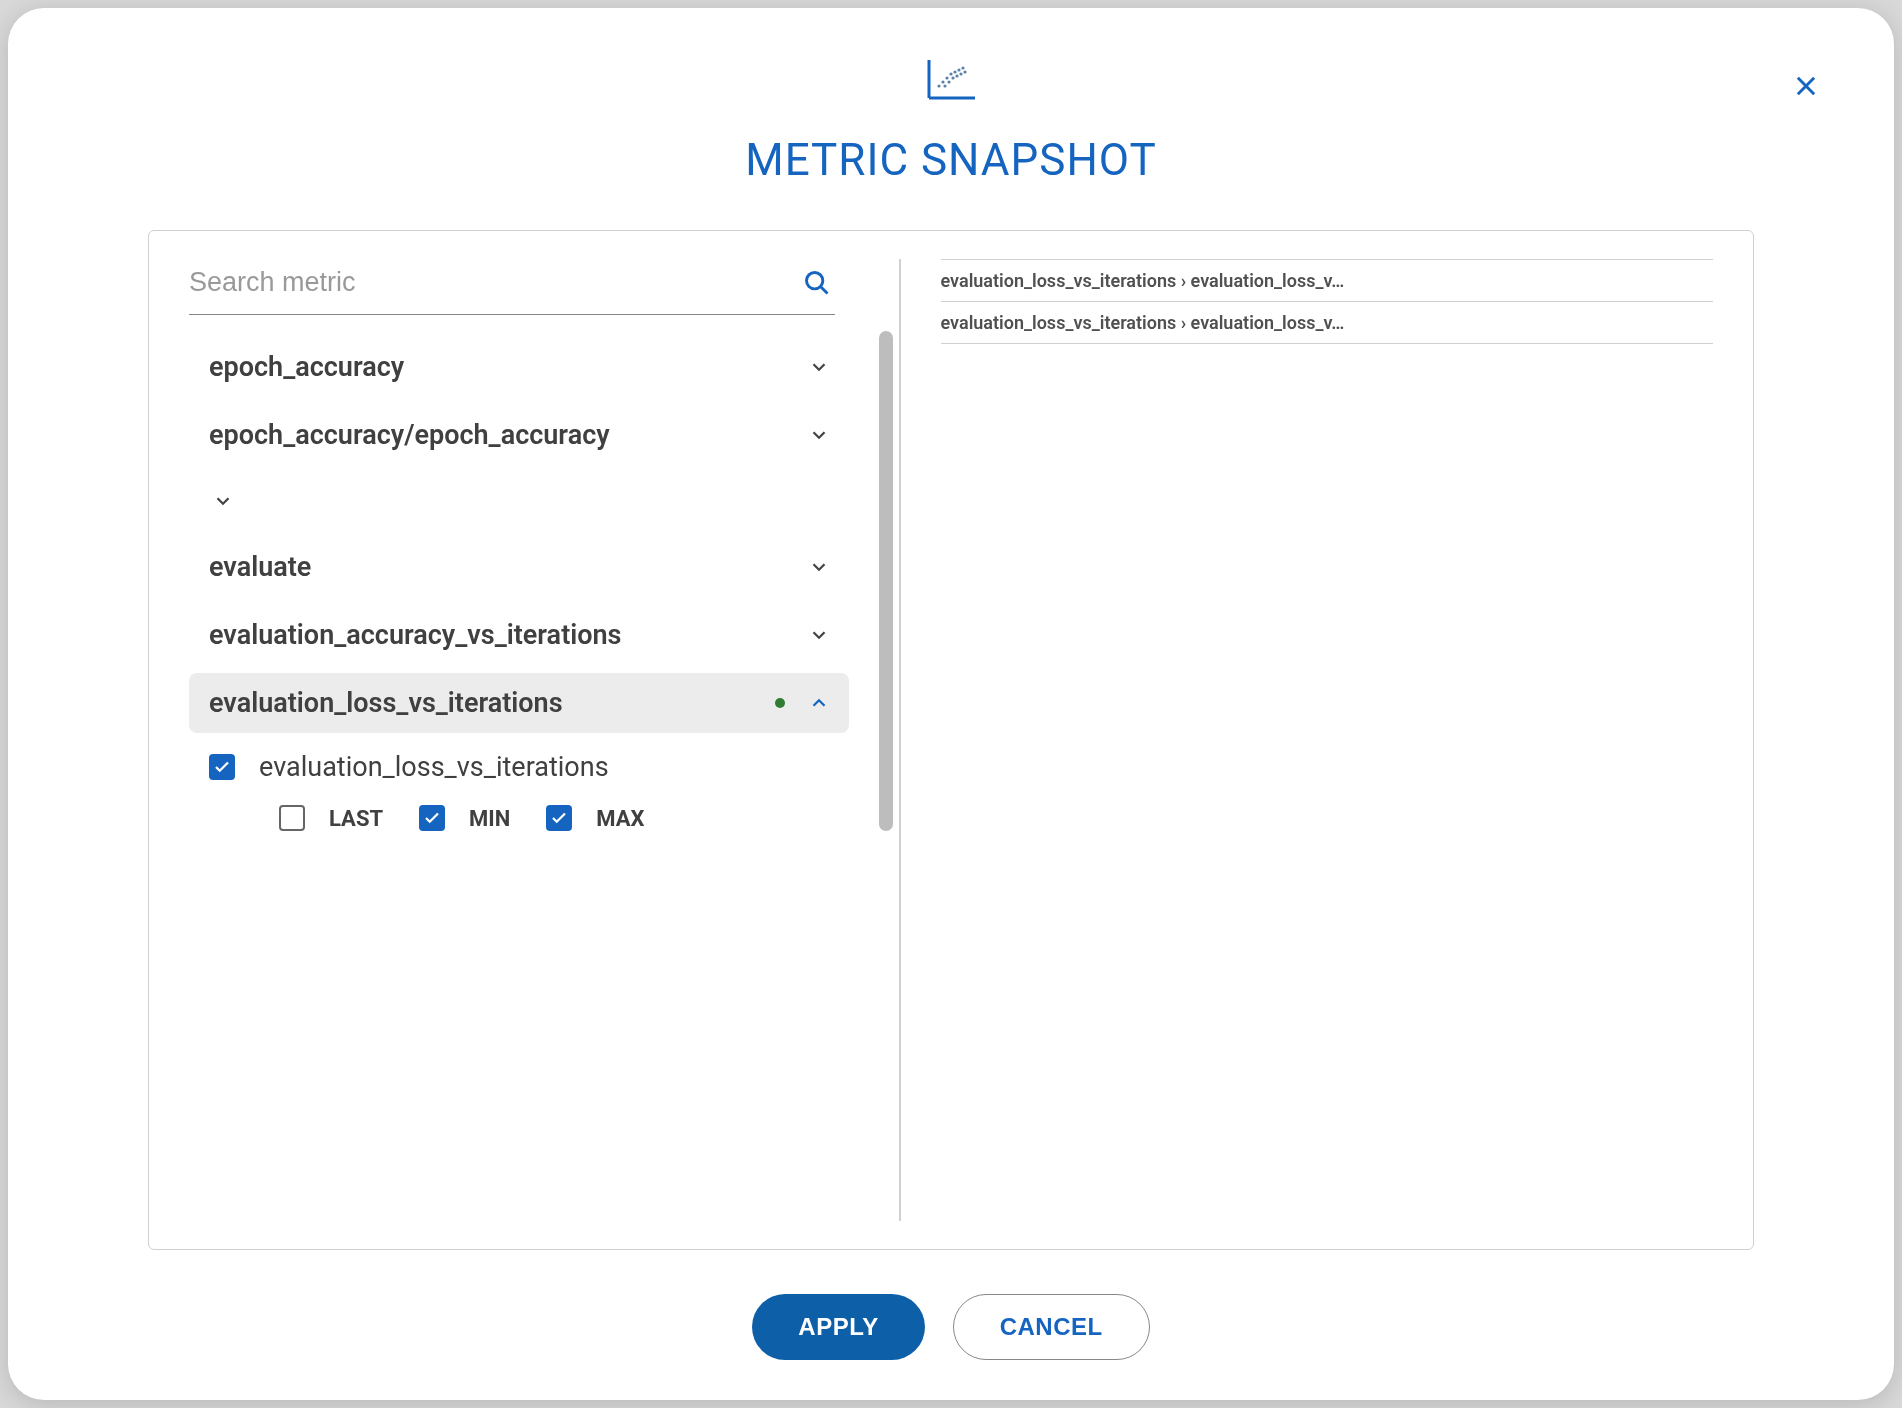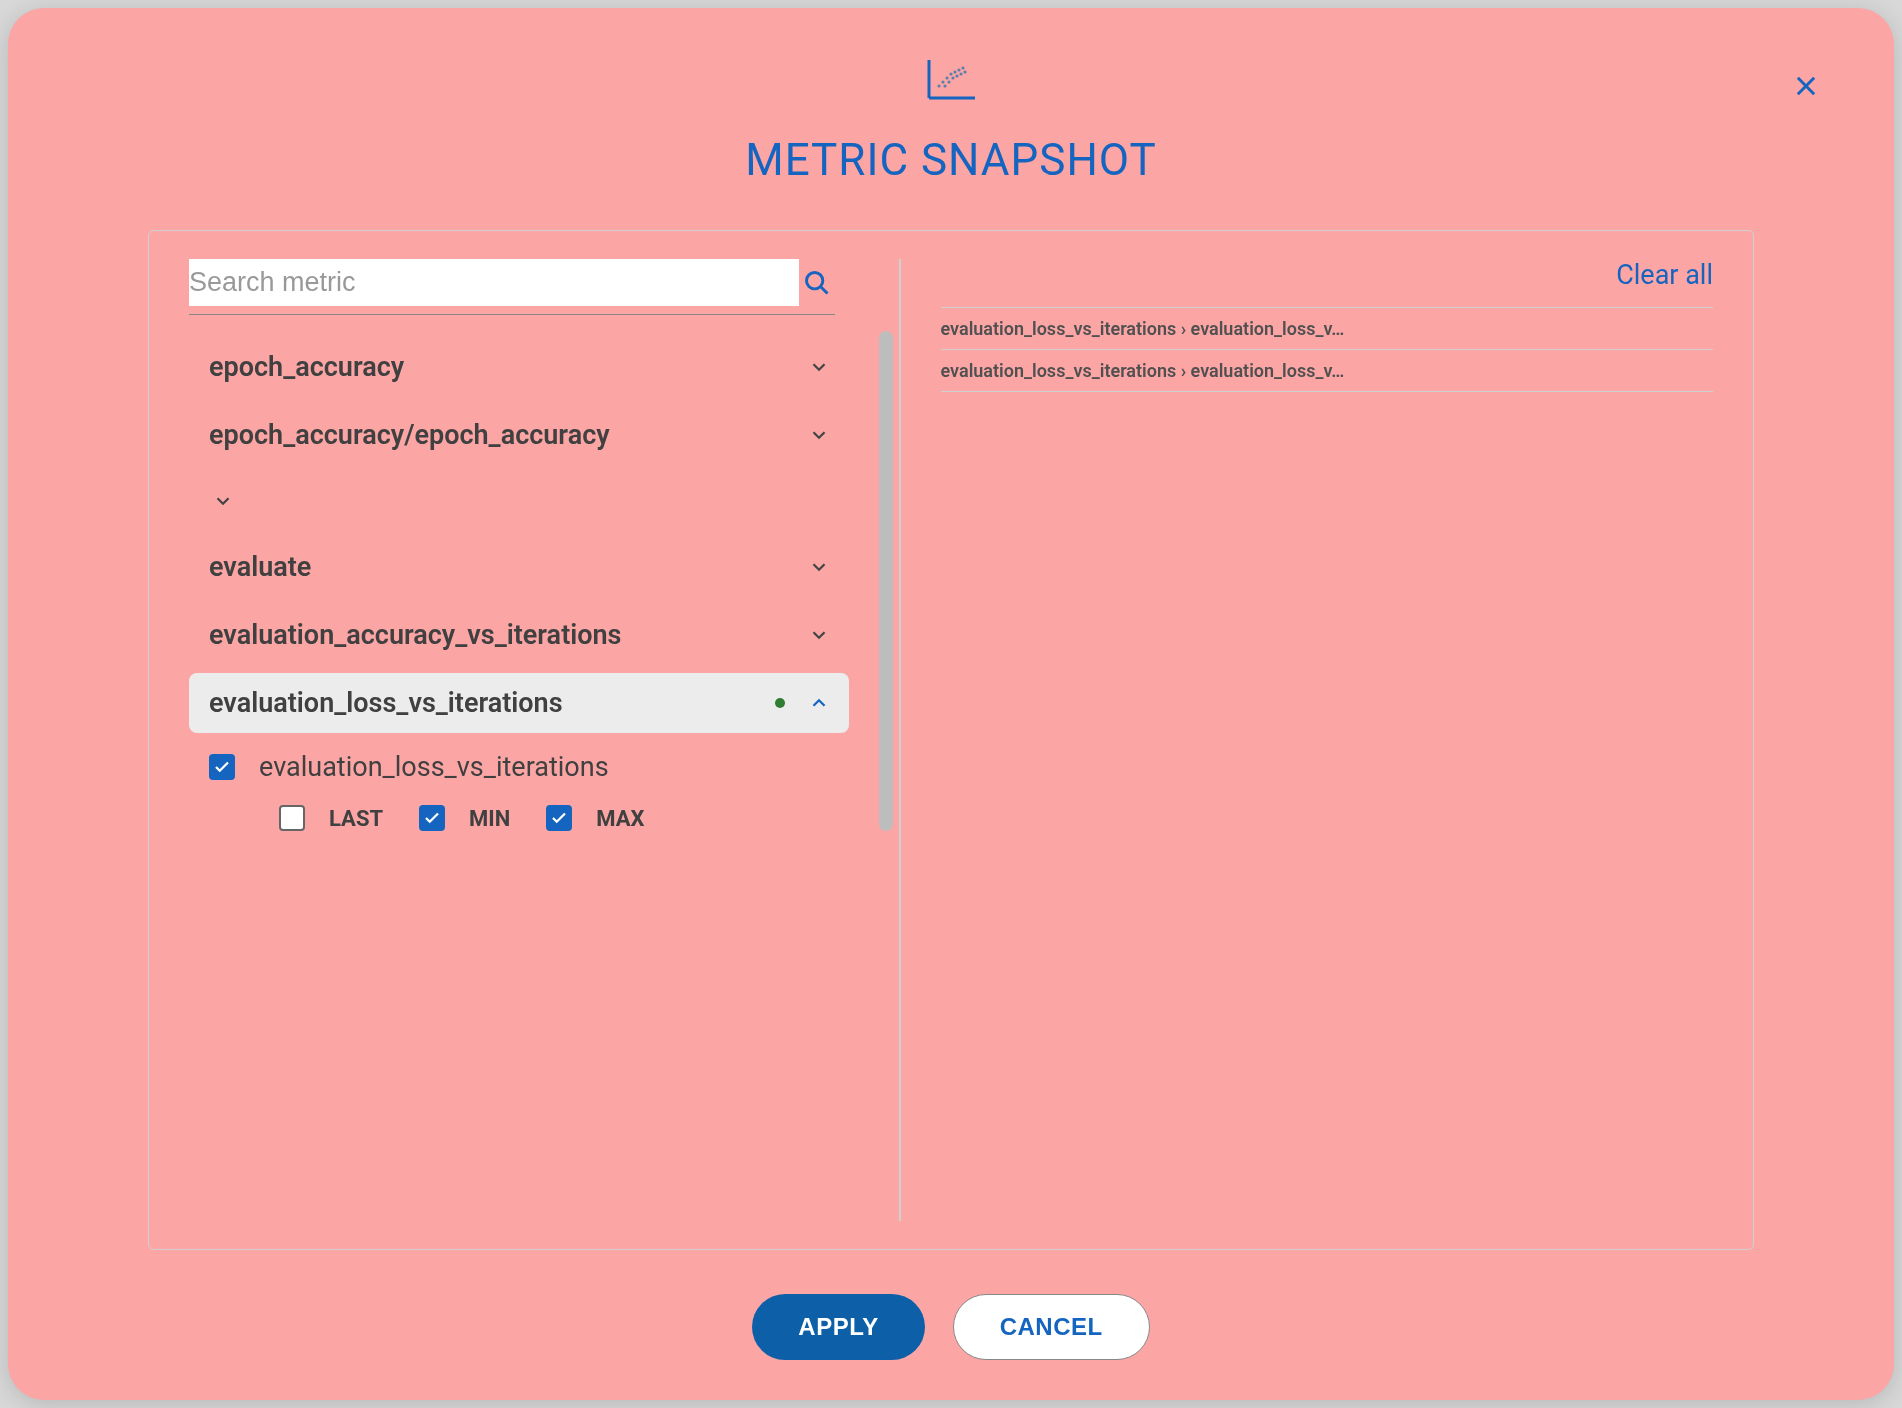--- a/index.html
+++ b/index.html
@@ -14,21 +14,21 @@
     height: 1408px;
     overflow: hidden;
     position: relative;
   }
   .modal {
     position: absolute;
     top: 8px;
     left: 8px;
     right: 8px;
     bottom: 8px;
-    background: #fca5a5;
+    background: #ffffff;
     border-radius: 36px;
     box-shadow: 0 4px 24px rgba(0,0,0,0.15);
     padding: 50px 60px 40px 60px;
     display: flex;
     flex-direction: column;
   }
   .close-btn {
     position: absolute;
     top: 60px;
     right: 70px;
@@ -410,21 +410,20 @@
       </div>
 
       <div class="scrollbar-track">
         <div class="scrollbar-thumb"></div>
       </div>
     </div>
 
     <div class="divider"></div>
 
     <div class="right-panel">
-      <div class="clear-all">Clear all</div>
       <div class="selected-list">
         <div class="selected-item">evaluation_loss_vs_iterations › evaluation_loss_v…</div>
         <div class="selected-item">evaluation_loss_vs_iterations › evaluation_loss_v…</div>
       </div>
     </div>
 
   </div>
 
   <div class="footer">
     <button class="btn btn-apply">APPLY</button>

